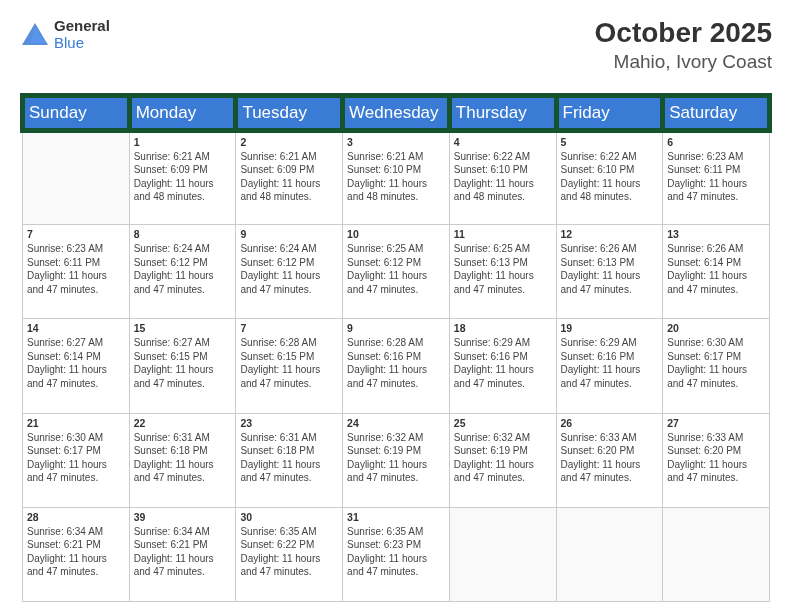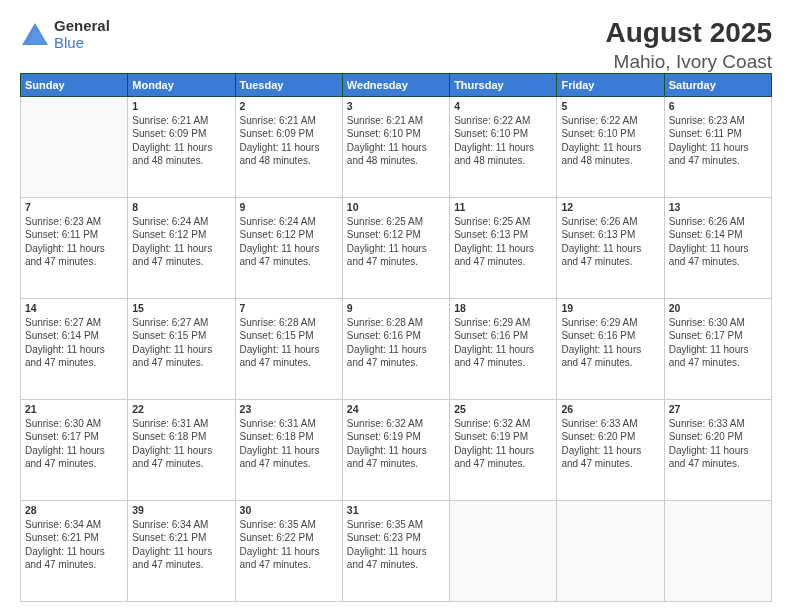--- a/index.html
+++ b/index.html
@@ -14,21 +14,21 @@
       width: 792px;
       height: 612px;
       padding: 18px 20px 10px 20px;
       display: flex;
       flex-direction: column;
     }
     .header {
       display: flex;
       align-items: flex-start;
       justify-content: space-between;
-      margin-bottom: 0;
+      margin-bottom: 20px;
     }
     .logo {
       display: flex;
       align-items: center;
       gap: 4px;
     }
     .logo-text {
       display: flex;
       flex-direction: column;
       line-height: 1.1;
@@ -64,24 +64,24 @@
     .calendar {
       flex: 1;
       border: 1px solid #ccc;
       border-collapse: collapse;
       width: 100%;
       table-layout: fixed;
     }
     .calendar th {
       background: #3a7bd5;
       color: #fff;
-      font-size: 11px;
-      font-weight: bold;
+      font-size: 17px;
+      font-weight: normal;
       padding: 5px 4px;
-      border: 1px solid #14532d;
+      border: 5px solid #14532d;
       text-align: left;
     }
     .calendar td {
       border: 1px solid #ccc;
       vertical-align: top;
       padding: 3px 4px;
       font-size: 8.5px;
       color: #333;
       height: 88px;
     }
@@ -110,21 +110,21 @@
       <svg class="logo-icon" viewBox="0 0 30 28" xmlns="http://www.w3.org/2000/svg">
         <polygon points="15,2 28,24 2,24" fill="#3a7bd5" opacity="0.85"></polygon>
         <polygon points="15,6 26,22 10,22" fill="#5a9bf5" opacity="0.6"></polygon>
       </svg>
       <div class="logo-text">
         <span class="logo-general">General</span>
         <span class="logo-blue">Blue</span>
       </div>
     </div>
     <div class="title-block">
-      <div class="main-title">August 2025</div>
+      <div class="main-title">October 2025</div>
       <div class="subtitle">Mahio, Ivory Coast</div>
     </div>
   </div>
 
   <table class="calendar">
     <thead>
       <tr>
         <th>Sunday</th>
         <th>Monday</th>
         <th>Tuesday</th>

